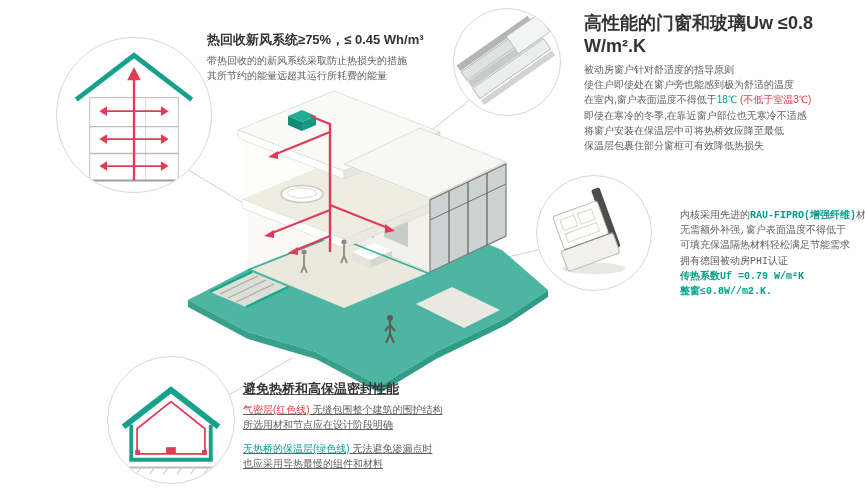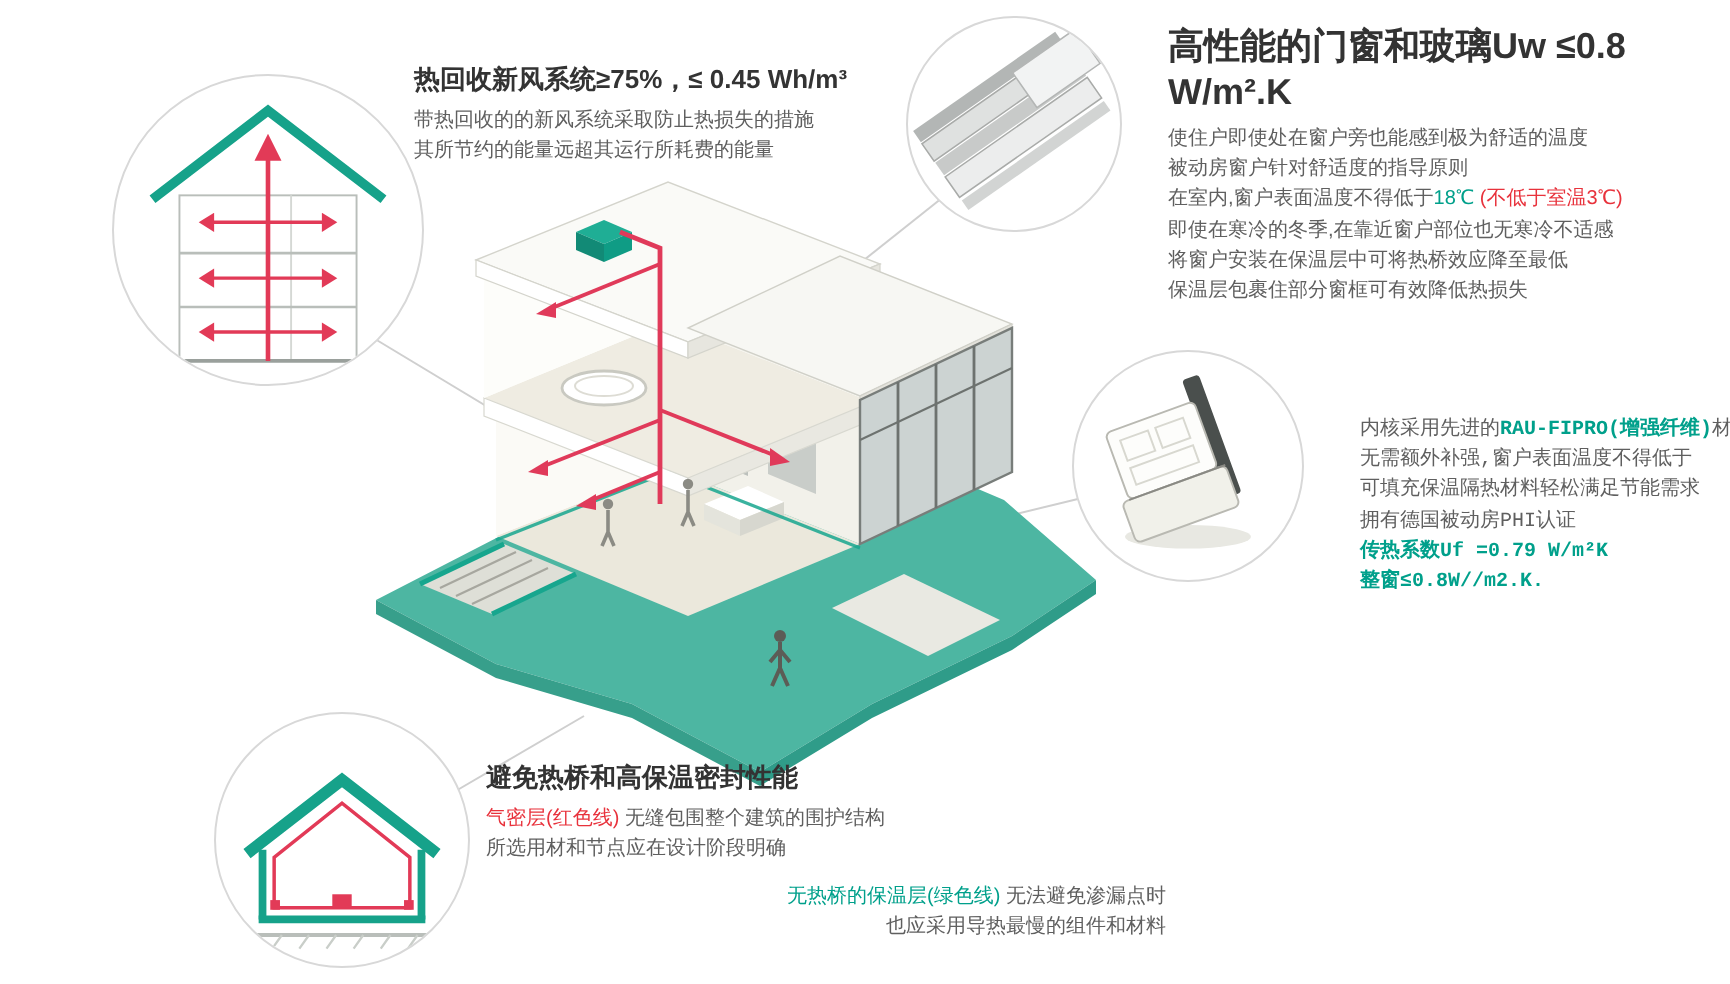--- a/index.html
+++ b/index.html
@@ -14,22 +14,22 @@
   .tb{position:absolute;z-index:3;color:#5f5f5f;}
   .title{font-weight:bold;color:#333;font-size:13px;line-height:1.25;margin-bottom:5px;}
   .small{font-size:10px;line-height:1.52;color:#5f5f5f;}
   .small div{white-space:nowrap;}
   .teal{color:#00a08b;}
   .red{color:#e8323c;}
   .b{font-weight:bold;}
   .tb-vent{left:207px;top:7px;width:270px;margin-top:25px;}
   .tb-win{left:584px;top:12px;width:278px;}
   .tb-prof{left:680px;top:208px;width:210px;font-family:Liberation Mono, monospace;}
-  .tb-therm{left:243px;top:381px;width:340px;}
-  .para{margin-top:8px;text-align:right;}
+  .tb-therm{left:243px;top:381px;width:340px;text-decoration:underline;}
+  .para{margin-top:8px;}
   .footnote{margin-top:8px;font-size:9px;color:#8a8a8a;}
 </style>
 </head>
 <body>
 
 <div class="canvas">
 
   <svg class="scene" width="865" height="492" viewBox="0 0 865 492">
     <g stroke="#cfcfcf" stroke-width="1">
       <line x1="185" y1="168" x2="258" y2="212"></line>
@@ -191,22 +191,22 @@
     <div class="title">热回收新风系统≥75%，≤ 0.45 Wh/m³</div>
     <div class="small">
       <div>带热回收的的新风系统采取防止热损失的措施</div>
       <div>其所节约的能量远超其运行所耗费的能量</div>
     </div>
   </div>
 
   <div class="tb tb-win">
     <div class="title" style="font-size:18px">高性能的门窗和玻璃Uw ≤0.8 W/m².K</div>
     <div class="small">
+      <div>被动房窗户针对舒适度的指导原则</div>
       <div>使住户即使处在窗户旁也能感到极为舒适的温度</div>
-      <div>被动房窗户针对舒适度的指导原则</div>
       <div><span>在室内,窗户表面温度不得低于</span><span class="teal">18℃</span><span class="red"> (不低于室温3℃)</span></div>
       <div>即使在寒冷的冬季,在靠近窗户部位也无寒冷不适感</div>
       <div>将窗户安装在保温层中可将热桥效应降至最低</div>
       <div>保温层包裹住部分窗框可有效降低热损失</div>
     </div>
   </div>
 
   <div class="tb tb-prof">
     <div class="small">
       <div><span>内核采用先进的</span><span class="teal b">RAU-FIPRO(增强纤维)</span><span>材料</span></div>

